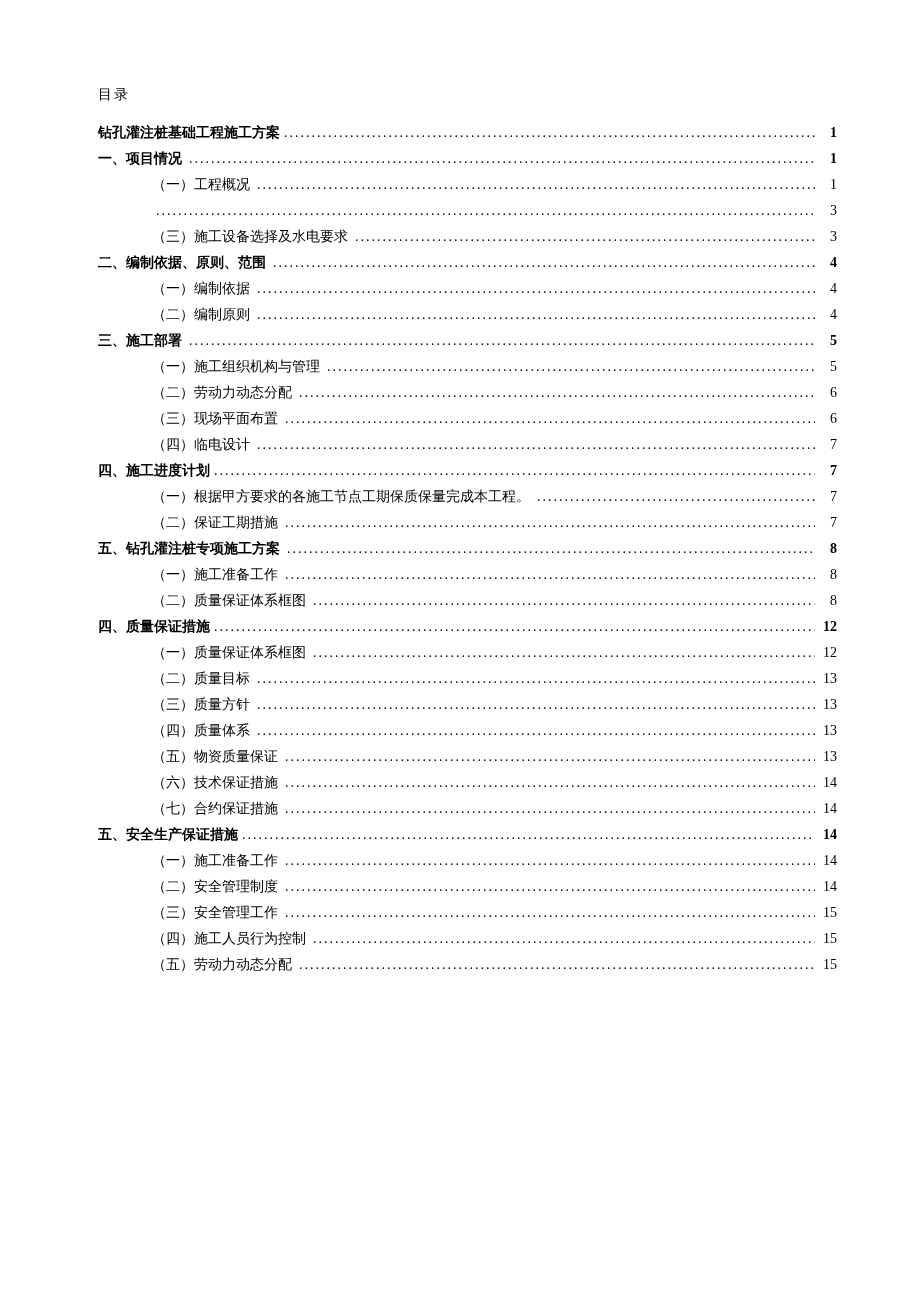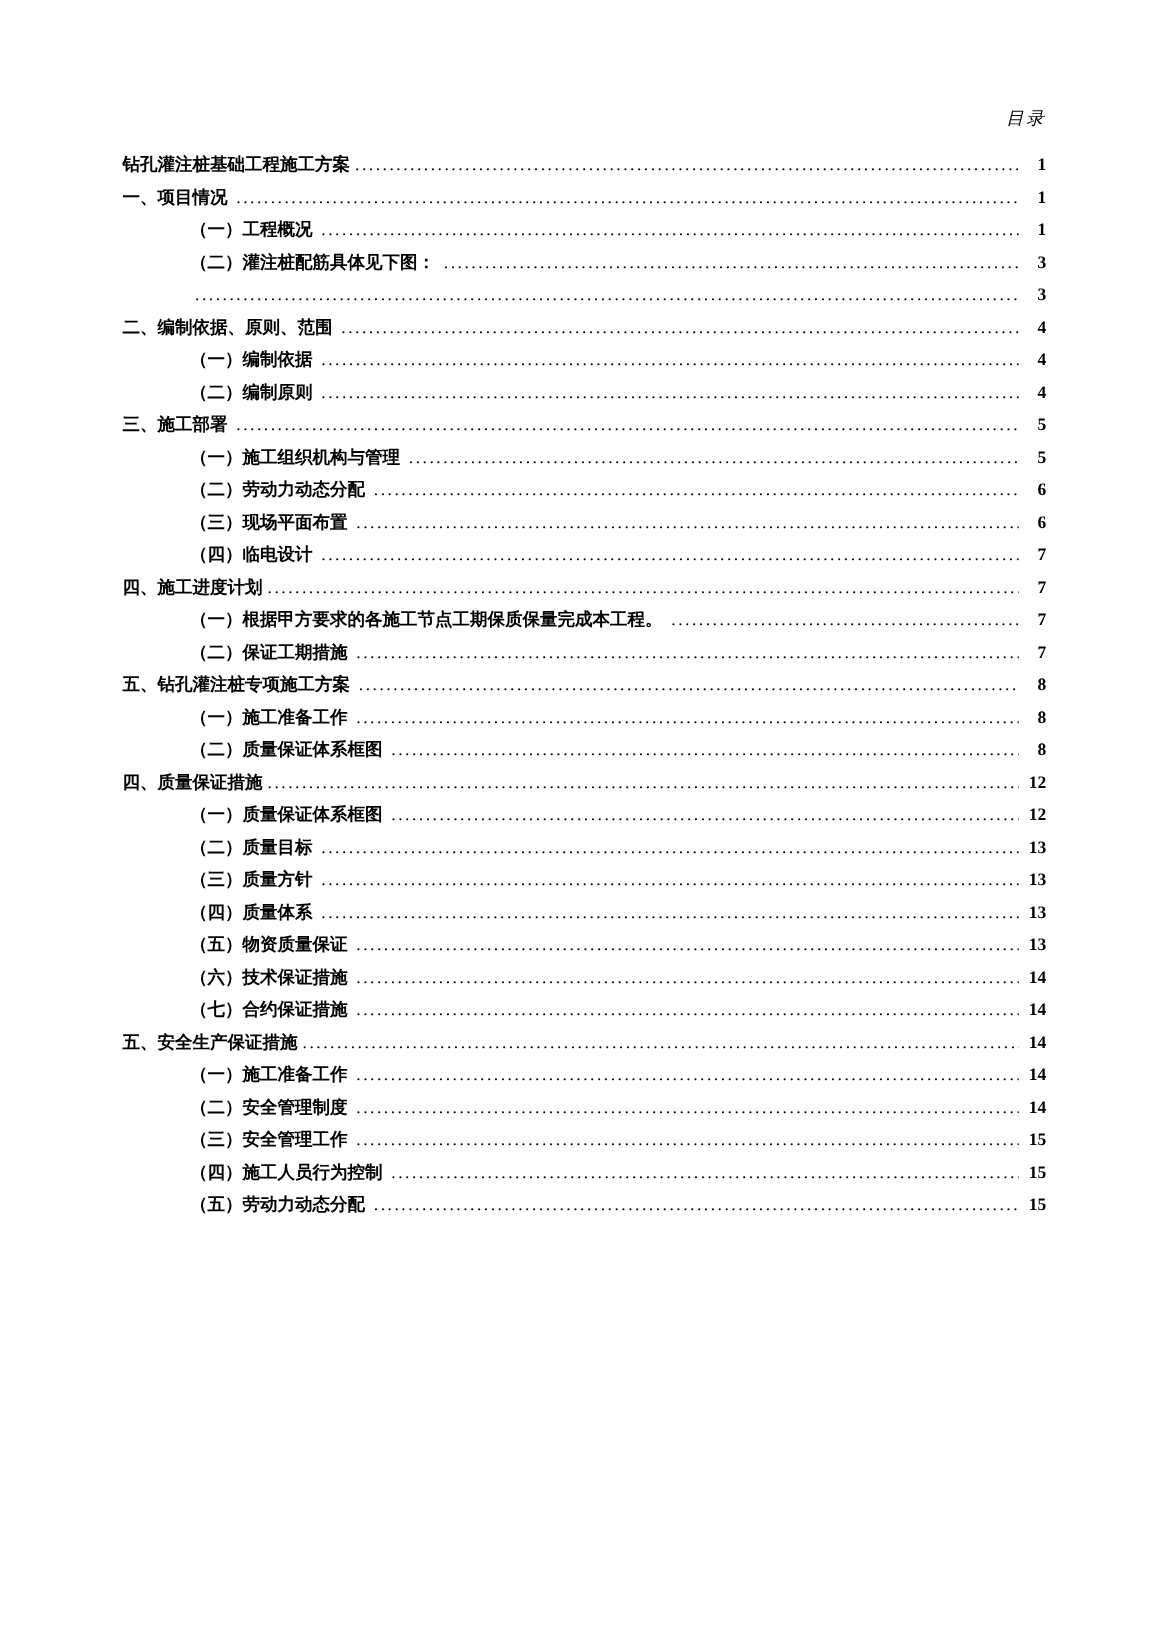--- a/index.html
+++ b/index.html
@@ -8,39 +8,38 @@
       box-sizing: border-box;
     }
     body {
       width: 920px;
       height: 1302px;
       background: #ffffff;
       font-family: "SimSun", "宋体", serif;
       padding: 86px 83px 0 98px;
     }
     .toc-title {
-      text-align: right;
+      text-align: left;
       font-size: 14px;
       margin-bottom: 16px;
       letter-spacing: 2px;
-      font-style: italic;
     }
     .toc-entry {
       display: flex;
       align-items: flex-start;
       font-size: 14px;
       line-height: 26px;
       white-space: nowrap;
     }
     .toc-entry.level-0 {
       font-weight: bold;
       padding-left: 0;
     }
     .toc-entry.level-1 {
-      font-weight: bold;
+      font-weight: normal;
       padding-left: 54px;
     }
     .toc-text {
       flex-shrink: 0;
     }
     .toc-dots {
       flex: 1;
       overflow: hidden;
       letter-spacing: 2px;
       margin: 0 4px;
@@ -73,25 +72,25 @@
       <span class="toc-text title-gap">一、项目情况</span>
       <span class="toc-dots"></span>
       <span class="toc-page">1</span>
     </div>
     <div class="toc-entry level-1">
       <span class="toc-text title-gap">（一）工程概况</span>
       <span class="toc-dots"></span>
       <span class="toc-page">1</span>
     </div>
     <div class="toc-entry level-1">
-      <span class="toc-text title-gap">（二）灌注桩配筋具体见下图：</span>
       <span class="toc-dots"></span>
       <span class="toc-page">3</span>
     </div>
     <div class="toc-entry level-1">
+      <span class="toc-text title-gap">（三）施工设备选择及水电要求</span>
       <span class="toc-dots"></span>
       <span class="toc-page">3</span>
     </div>
     <div class="toc-entry level-0">
       <span class="toc-text title-gap">二、编制依据、原则、范围</span>
       <span class="toc-dots"></span>
       <span class="toc-page">4</span>
     </div>
     <div class="toc-entry level-1">
       <span class="toc-text title-gap">（一）编制依据</span>

